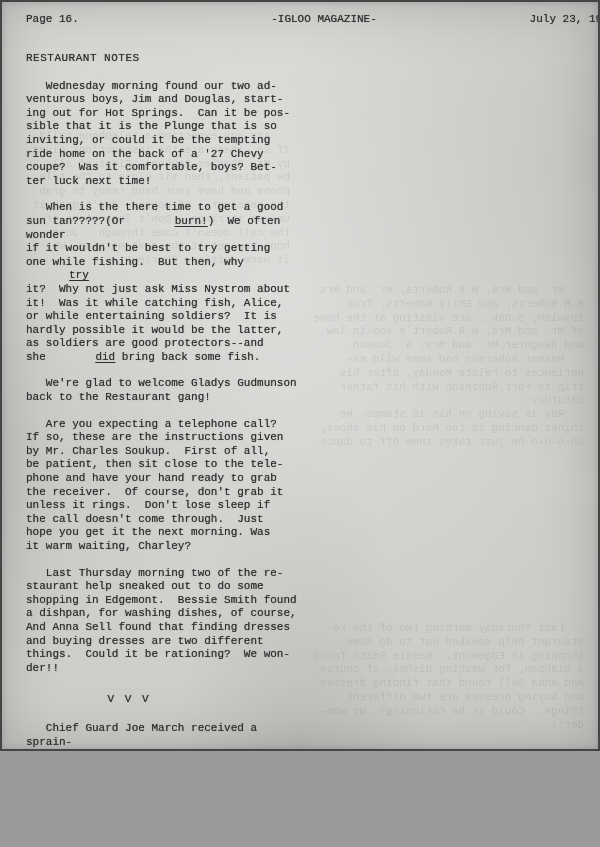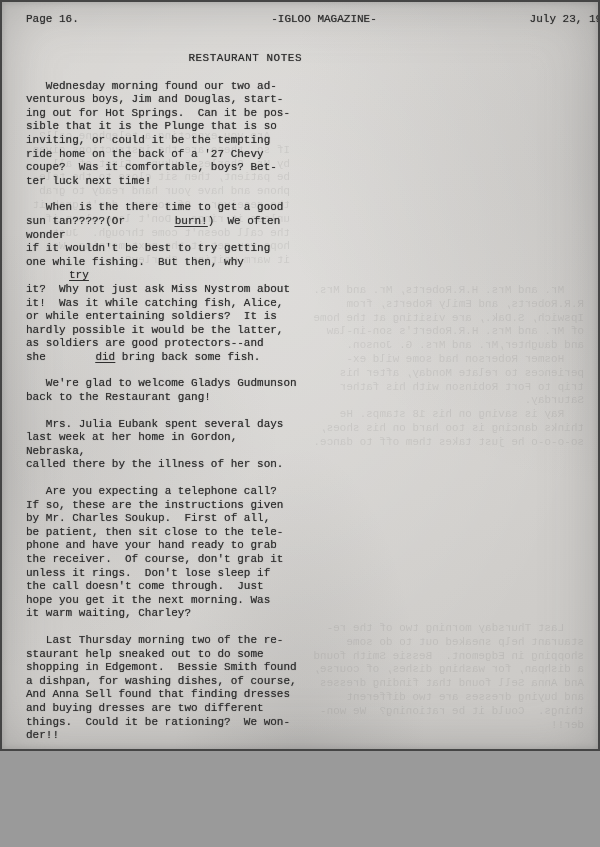--- a/index.html
+++ b/index.html
@@ -31,21 +31,21 @@
   }
   .pagehead .mid{position:absolute;left:50%;transform:translateX(-50%);}
   .col{
     position:absolute;font-size:11px;line-height:13.6px;
   }
   .col-left{left:24px;top:36px;width:276px;}
   .para{margin:0 0 13px 0;white-space:pre-wrap;}
   .para:last-child{margin-bottom:0;}
   .sec-title{
     margin:0 0 14px 0;font-size:11px;font-weight:normal;
-    text-align:right;white-space:pre;letter-spacing:0.5px;
+    text-align:left;white-space:pre;letter-spacing:0.5px;
   }
   .sec-title.shift{transform:translateX(-20px);}
   .vvv{
     text-align:center;white-space:pre;letter-spacing:2px;
     margin:18px 0 15px 0;
   }
   .col-left .vvv{transform:translateX(-35px);}
   .u{text-decoration:underline;text-underline-offset:2px;margin-left:43px;}
   .bleed{
     position:absolute;z-index:0;pointer-events:none;
@@ -116,23 +116,20 @@
 if it wouldn't be best to try getting
 one while fishing.  But then, why </span><span class="u">try</span><span>
 it?  Why not just ask Miss Nystrom about
 it!  Was it while catching fish, Alice,
 or while entertaining soldiers?  It is
 hardly possible it would be the latter,
 as soldiers are good protectors--and
 she </span><span class="u">did</span><span> bring back some fish.</span></p>
     <p class="para">   We're glad to welcome Gladys Gudmunson
 back to the Restaurant gang!</p>
-    <p class="para">   Mrs. Julia Eubank spent several days
-last week at her home in Gordon, Nebraska,
-called there by the illness of her son.</p>
     <p class="para">   Are you expecting a telephone call?
 If so, these are the instructions given
 by Mr. Charles Soukup.  First of all,
 be patient, then sit close to the tele-
 phone and have your hand ready to grab
 the receiver.  Of course, don't grab it
 unless it rings.  Don't lose sleep if
 the call doesn't come through.  Just
 hope you get it the next morning. Was
 it warm waiting, Charley?</p>

